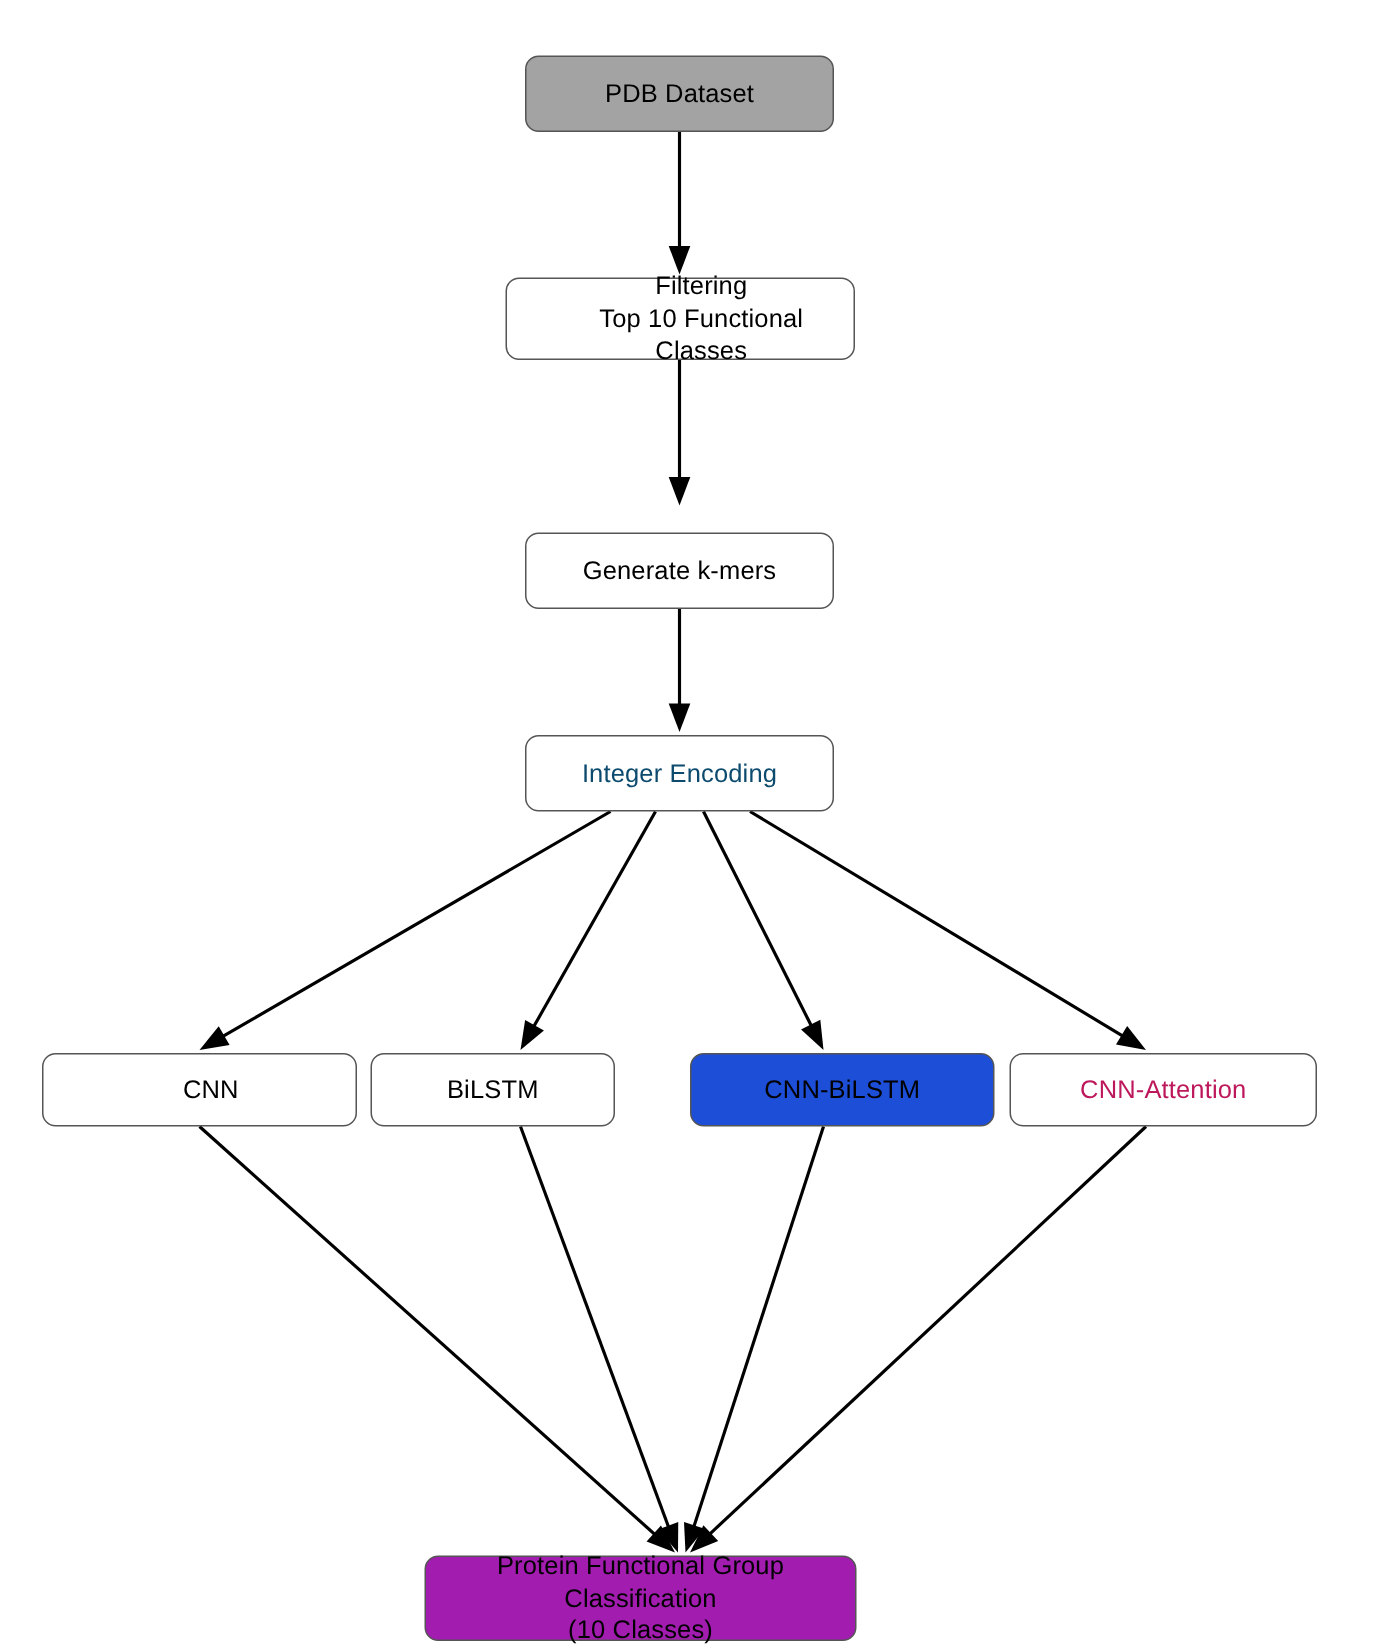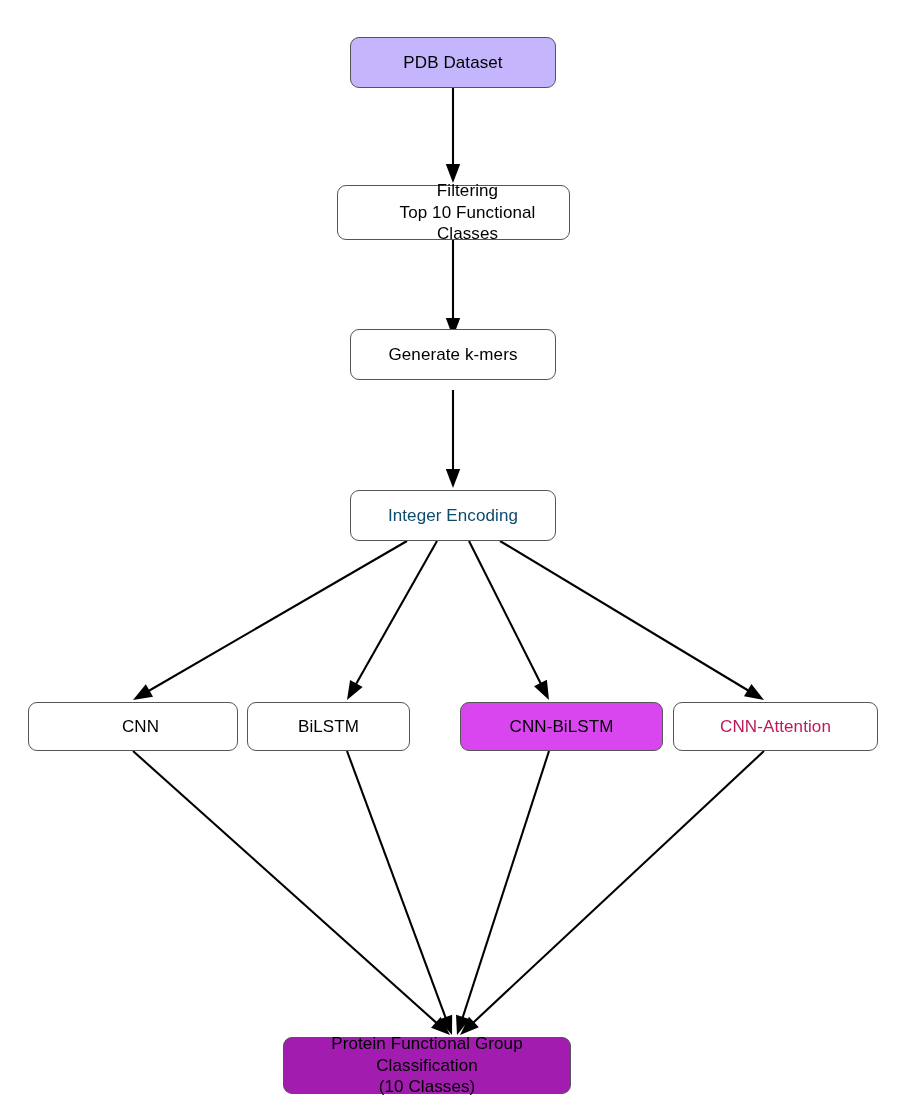--- a/index.html
+++ b/index.html
@@ -89,40 +89,40 @@
       </g>
       <g>
         <line x1="549" y1="751" x2="462.2390091844917" y2="1018.8274064304821" stroke="#000000" stroke-width="2.1"></line>
         <polygon points="457,1035 456.005794164989,1014.7058738853424 469.7049322474042,1019.1436228416177" fill="#000000"></polygon>
       </g>
       <g>
         <line x1="764" y1="751" x2="472.42250267124854" y2="1023.3947672413336" stroke="#000000" stroke-width="2.1"></line>
         <polygon points="460,1035 468.96881617007784,1016.7681504913147 478.7991309774188,1027.2907409893135" fill="#000000"></polygon>
       </g>
     </svg>
-<div class="node" style="left: 350px; top: 37px; width: 206px; height: 51px; border-color: rgb(85, 85, 85); background: #c4b5fd; color: rgb(0, 0, 0); text-align: right;">
+<div class="node" style="left: 350px; top: 37px; width: 206px; height: 51px; border-color: rgb(85, 85, 85); background: #a3a3a3; color: rgb(0, 0, 0); text-align: right;">
       <span class="node-label">PDB Dataset</span>
     </div>
     <div class="node" style="left: 337px; top: 185px; width: 233px; height: 55px; border-color: rgb(85, 85, 85); background: rgb(255, 255, 255); color: rgb(0, 0, 0); padding-left: 28px;">
       <span class="node-label">Filtering
 Top 10 Functional Classes</span>
     </div>
-    <div class="node" style="left: 350px; top: 329px; width: 206px; height: 51px; border-color: rgb(85, 85, 85); background: rgb(255, 255, 255); color: rgb(0, 0, 0);">
+    <div class="node" style="left: 350px; top: 355px; width: 206px; height: 51px; border-color: rgb(85, 85, 85); background: rgb(255, 255, 255); color: rgb(0, 0, 0);">
       <span class="node-label">Generate k-mers</span>
     </div>
     <div class="node" style="left: 350px; top: 490px; width: 206px; height: 51px; border-color: rgb(85, 85, 85); background: rgb(255, 255, 255); color: #0c4a6e;">
       <span class="node-label">Integer Encoding</span>
     </div>
     <div class="node" style="left: 28px; top: 702px; width: 210px; height: 49px; border-color: rgb(85, 85, 85); background: rgb(255, 255, 255); color: rgb(0, 0, 0); padding-left: 15px;">
       <span class="node-label">CNN</span>
     </div>
     <div class="node" style="left: 247px; top: 702px; width: 163px; height: 49px; border-color: rgb(85, 85, 85); background: rgb(255, 255, 255); color: rgb(0, 0, 0);">
       <span class="node-label">BiLSTM</span>
     </div>
-    <div class="node" style="left: 460px; top: 702px; width: 203px; height: 49px; border-color: rgb(85, 85, 85); background: #d946ef; color: rgb(0, 0, 0);">
+    <div class="node" style="left: 460px; top: 702px; width: 203px; height: 49px; border-color: rgb(85, 85, 85); background: #1d4ed8; color: rgb(0, 0, 0);">
       <span class="node-label">CNN-BiLSTM</span>
     </div>
     <div class="node" style="left: 673px; top: 702px; width: 205px; height: 49px; border-color: rgb(85, 85, 85); background: rgb(255, 255, 255); color: #be185d;">
       <span class="node-label">CNN-Attention</span>
     </div>
     <div class="node" style="left: 283px; top: 1037px; width: 288px; height: 57px; border-color: rgb(85, 85, 85); background: #a21caf; color: rgb(0, 0, 0);">
       <span class="node-label">Protein Functional Group Classification
 (10 Classes)</span>
     </div>
   </div>

